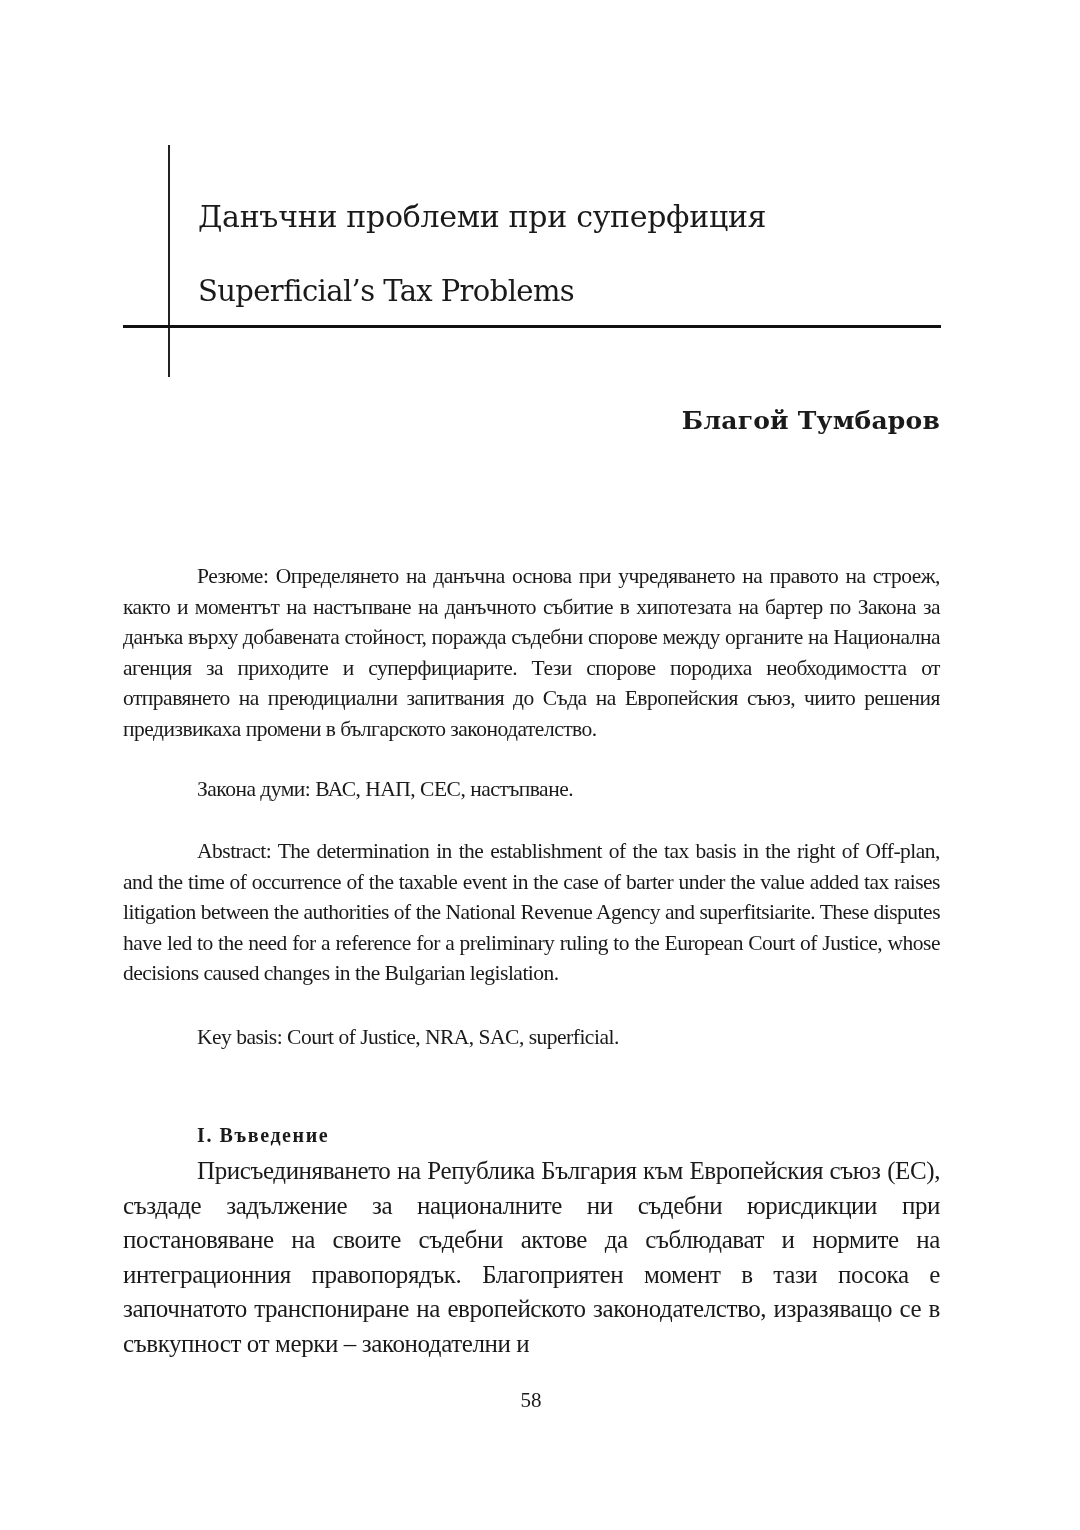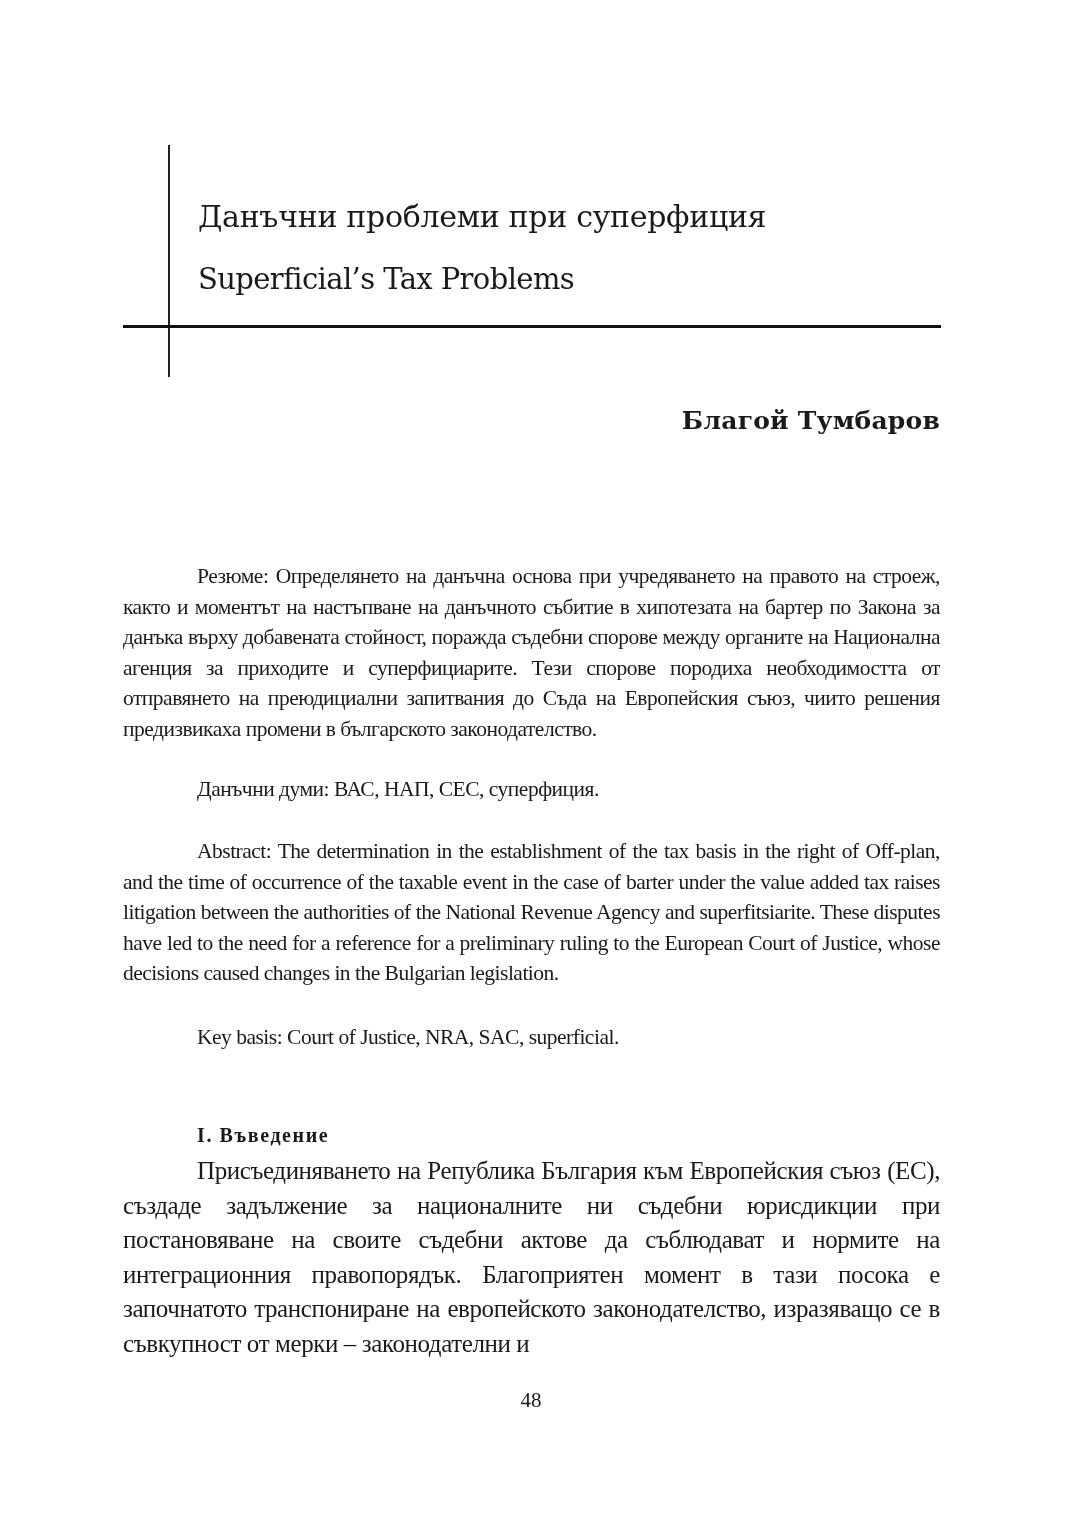--- a/index.html
+++ b/index.html
@@ -9,21 +9,21 @@
   }
   .vline { position: absolute; left: 168px; top: 145px; width: 2px; height: 232px; background: #222; }
   .hline { position: absolute; left: 123px; top: 325px; width: 818px; height: 3px; background: #111; }
   .title-bg {
     position: absolute; left: 198px; top: 178px;
     font-family: "DejaVu Serif", serif; font-size: 30px; font-weight: normal; letter-spacing: -0.3px;
     white-space: nowrap;
     margin-top: 21px;
   }
   .title-en {
-    position: absolute; left: 198px; top: 262px;
+    position: absolute; left: 198px; top: 274px;
     font-family: "DejaVu Serif", serif; font-size: 29px; font-weight: normal; letter-spacing: -0.6px;
     white-space: nowrap;
   }
   .author {
     position: absolute; right: 140px; top: 362px;
     font-family: "DejaVu Serif", serif; font-size: 25px; font-weight: bold; letter-spacing: 0.2px;
     white-space: nowrap;
     margin-top: 44px;
   }
   .para {
@@ -48,23 +48,23 @@
 
 <div class="vline"></div>
 <div class="hline"></div>
 
 <div class="title-bg">Данъчни проблеми при суперфиция</div>
 <div class="title-en">Superficial’s Tax Problems</div>
 <div class="author">Благой Тумбаров</div>
 
 <div class="para small indent" style="top:561px;"><span class="label">Резюме:</span><span> Определянето на данъчна основа при учредяването на правото на строеж, както и моментът на настъпване на данъчното събитие в хипотезата на бартер по Закона за данъка върху добавената стойност, поражда съдебни спорове между органите на Национална агенция за приходите и суперфициарите. Тези спорове породиха необходимостта от отправянето на преюдициални запитвания до Съда на Европейския съюз, чиито решения предизвикаха промени в българското законодателство.</span></div>
 
-<div class="para small indent" style="top:774px;"><span class="label">Данъчни думи:</span><span> ВАС, НАП, СЕС, суперфиция.</span></div>
+<div class="para small indent" style="top:774px;"><span class="label">Закона думи:</span><span> ВАС, НАП, СЕС, настъпване.</span></div>
 
 <div class="para small indent" style="top:836px;"><span class="label">Abstract:</span><span> The determination in the establishment of the tax basis in the right of Off-plan, and the time of occurrence of the taxable event in the case of barter under the value added tax raises litigation between the authorities of the National Revenue Agency and superfitsiarite. These disputes have led to the need for a reference for a preliminary ruling to the European Court of Justice, whose decisions caused changes in the Bulgarian legislation.</span></div>
 
 <div class="para small indent" style="top:1022px;"><span class="label">Key basis:</span><span> Court of Justice, NRA, SAC, superficial.</span></div>
 
 <div class="heading">I. Въведение</div>
 
 <div class="para large indent" style="top:1154px;">Присъединяването на Република България към Европейския съюз (ЕС), създаде задължение за националните ни съдебни юрисдикции при постановяване на своите съдебни актове да съблюдават и нормите на интеграционния правопорядък. Благоприятен момент в тази посока е започнатото транспониране на европейското законодателство, изразяващо се в съвкупност от мерки – законодателни и</div>
 
-<div class="pageno">48</div>
+<div class="pageno">58</div>
 
 </body></html>

